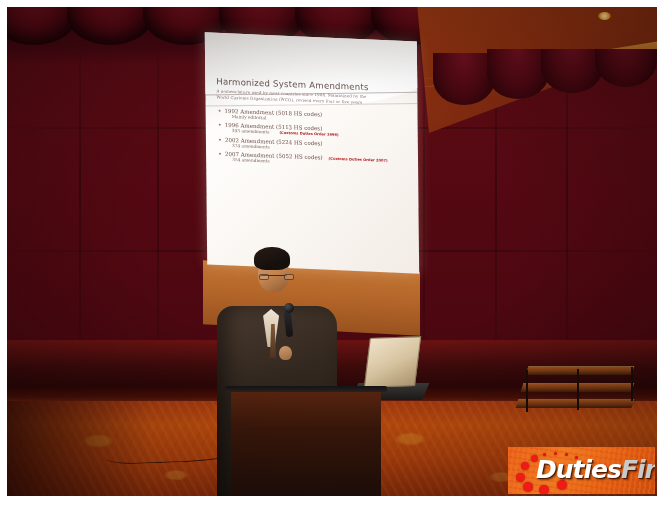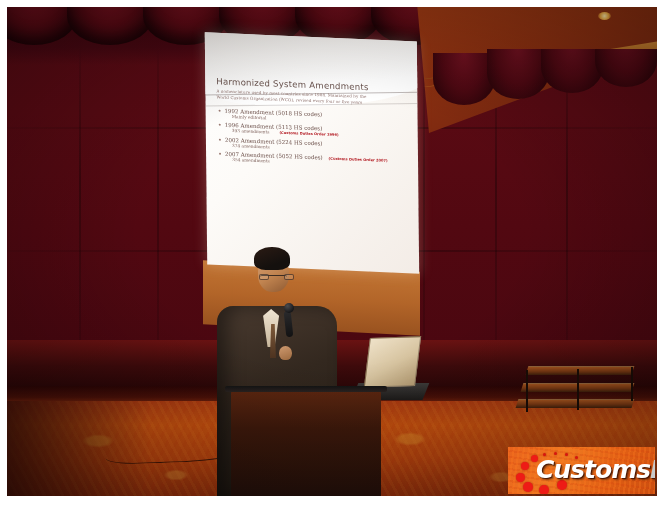--- a/index.html
+++ b/index.html
@@ -469,17 +469,17 @@
       <div class="dot sm" style="left:35px; top:6px;  width:3px;  height:3px;"></div>
       <div class="dot sm" style="left:46px; top:5px;  width:3px;  height:3px;"></div>
       <div class="dot sm" style="left:57px; top:6px;  width:3px;  height:3px;"></div>
       <div class="dot sm" style="left:67px; top:9px;  width:3px;  height:3px;"></div>
       <div class="dot" style="left:23px; top:8px;  width:7px;  height:7px;"></div>
       <div class="dot" style="left:13px; top:15px; width:8px;  height:8px;"></div>
       <div class="dot" style="left:8px;  top:26px; width:9px;  height:9px;"></div>
       <div class="dot" style="left:15px; top:35px; width:10px; height:10px;"></div>
       <div class="dot" style="left:31px; top:38px; width:10px; height:10px;"></div>
       <div class="dot" style="left:49px; top:33px; width:10px; height:10px;"></div>
-      <div class="logo-text"><span class="lt-tariff">Customs</span><span class="lt-finder">Finder</span></div>
+      <div class="logo-text"><span class="lt-tariff">Duties</span><span class="lt-finder">Finder</span></div>
     </div>
 
   </div>
 </div>
 
 </body></html>

